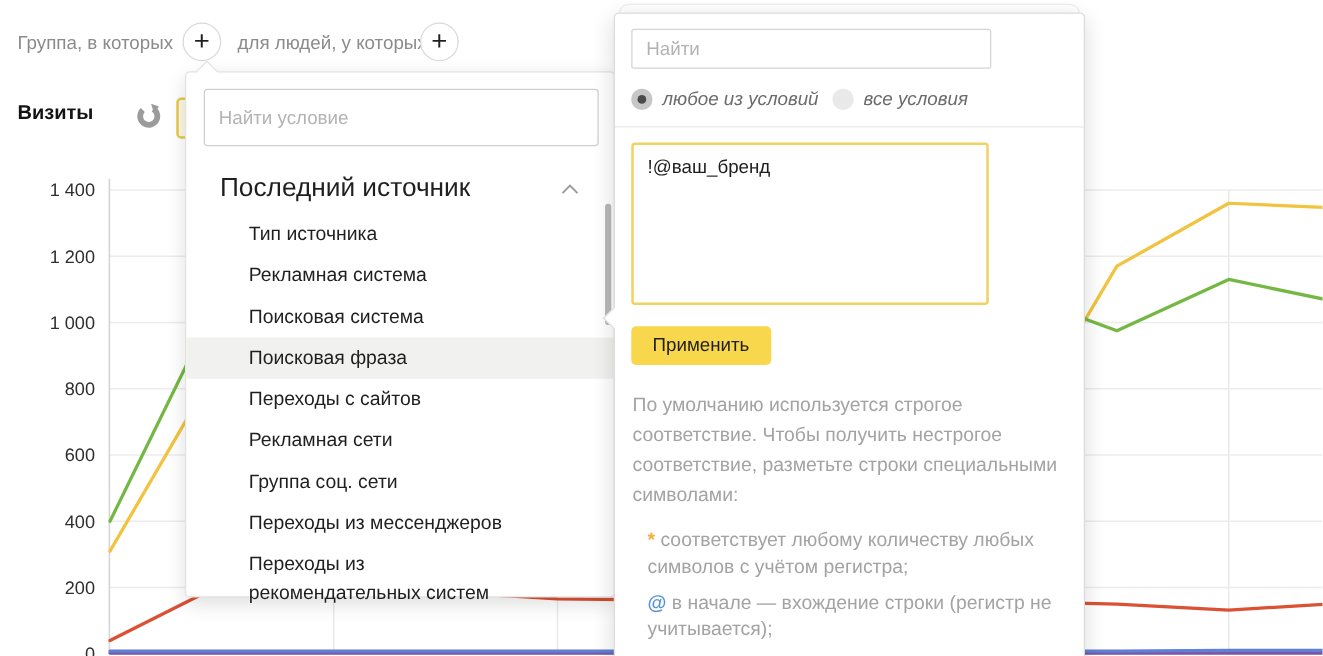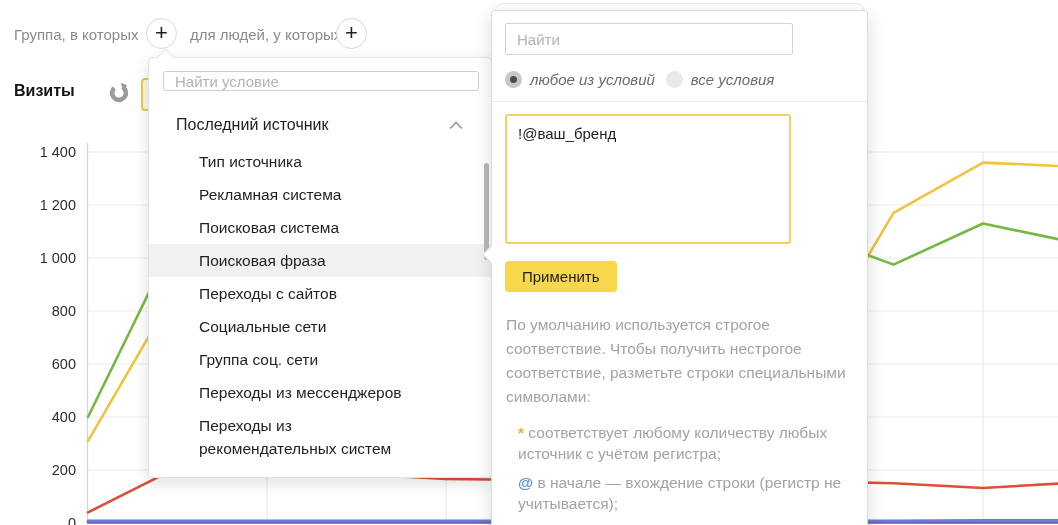--- a/index.html
+++ b/index.html
@@ -30,28 +30,28 @@
   .dropdown{
     position:absolute;left:148px;top:57px;width:344px;height:421px;box-sizing:border-box;
     background:#fff;border:1px solid #e2e2e2;border-radius:4px;
     box-shadow:0 5px 16px rgba(0,0,0,.13);z-index:3;
   }
   .dropdown .notch{
     position:absolute;top:-7px;left:10px;width:12px;height:12px;background:#fff;
     border-left:1px solid #e2e2e2;border-top:1px solid #e2e2e2;transform:rotate(45deg);
   }
   .dd-input{
-    display:block;margin:13px 14px 0 14px;width:316px;height:20px;box-sizing:border-box;
+    display:block;margin:13px 14px 0 14px;width:316px;height:46px;box-sizing:border-box;
     border:1px solid #cfcfcf;border-radius:3px;padding:0 11px;
     font-size:15px;color:#222;outline:none;font-family:inherit;
   }
   .dd-input::placeholder{color:#b3b3b3;}
   .dd-header{
     position:relative;margin-top:14px;height:40px;line-height:40px;
-    padding-left:27px;font-size:16px;color:#1f1f1f;cursor:pointer;
+    padding-left:27px;font-size:21px;color:#1f1f1f;cursor:pointer;
   }
   .dd-chevron{position:absolute;right:28px;top:16px;}
   .dd-item{
     height:33px;line-height:33px;padding-left:50px;font-size:15.5px;color:#1f1f1f;cursor:pointer;
   }
   .dd-item.selected{background:#f1f1ef;}
   .dd-item.two-line{
     height:56px;line-height:23px;padding-top:5px;box-sizing:border-box;
     padding-right:70px;white-space:normal;
   }
@@ -158,21 +158,21 @@
     <span>Последний источник</span>
     <svg class="dd-chevron" width="14" height="9" viewBox="0 0 14 9">
       <polyline points="1,7.5 7,1.5 13,7.5" fill="none" stroke="#9a9a9a" stroke-width="1.6"></polyline>
     </svg>
   </div>
   <div class="dd-item">Тип источника</div>
   <div class="dd-item">Рекламная система</div>
   <div class="dd-item">Поисковая система</div>
   <div class="dd-item selected">Поисковая фраза</div>
   <div class="dd-item">Переходы с сайтов</div>
-  <div class="dd-item">Социальные сети</div>
+  <div class="dd-item">Рекламная сети</div>
   <div class="dd-item">Группа соц. сети</div>
   <div class="dd-item">Переходы из мессенджеров</div>
   <div class="dd-item two-line">Переходы из рекомендательных систем</div>
   <div class="dd-scrollbar"></div>
 </div>
 
 <div class="panel-back"></div>
 <div class="panel">
   <div class="notch"></div>
   <input class="panel-input" type="text" placeholder="Найти" style="">
@@ -188,21 +188,21 @@
   </div>
   <div class="panel-divider"></div>
   <textarea class="phrase-textarea" style="">!@ваш_бренд</textarea>
   <div class="apply-wrap">
     <button class="apply-btn">Применить</button>
   </div>
   <div class="panel-help">По умолчанию используется строгое соответствие. Чтобы получить нестрогое соответствие, разметьте строки специальными символами:</div>
   <div class="rules">
     <div class="rule">
       <span class="sym" style="color: rgb(239, 175, 59);">*</span>
-      <span>соответствует любому количеству любых источник с учётом регистра;</span>
+      <span>соответствует любому количеству любых символов с учётом регистра;</span>
     </div>
     <div class="rule">
       <span class="sym" style="color: rgb(91, 148, 214);">@</span>
       <span>в начале — вхождение строки (регистр не учитывается);</span>
     </div>
     <div class="rule">
       <span class="sym" style="color: rgb(187, 107, 217);">~</span>
       <span>в начале — режим регулярного выражения;</span>
     </div>
 

